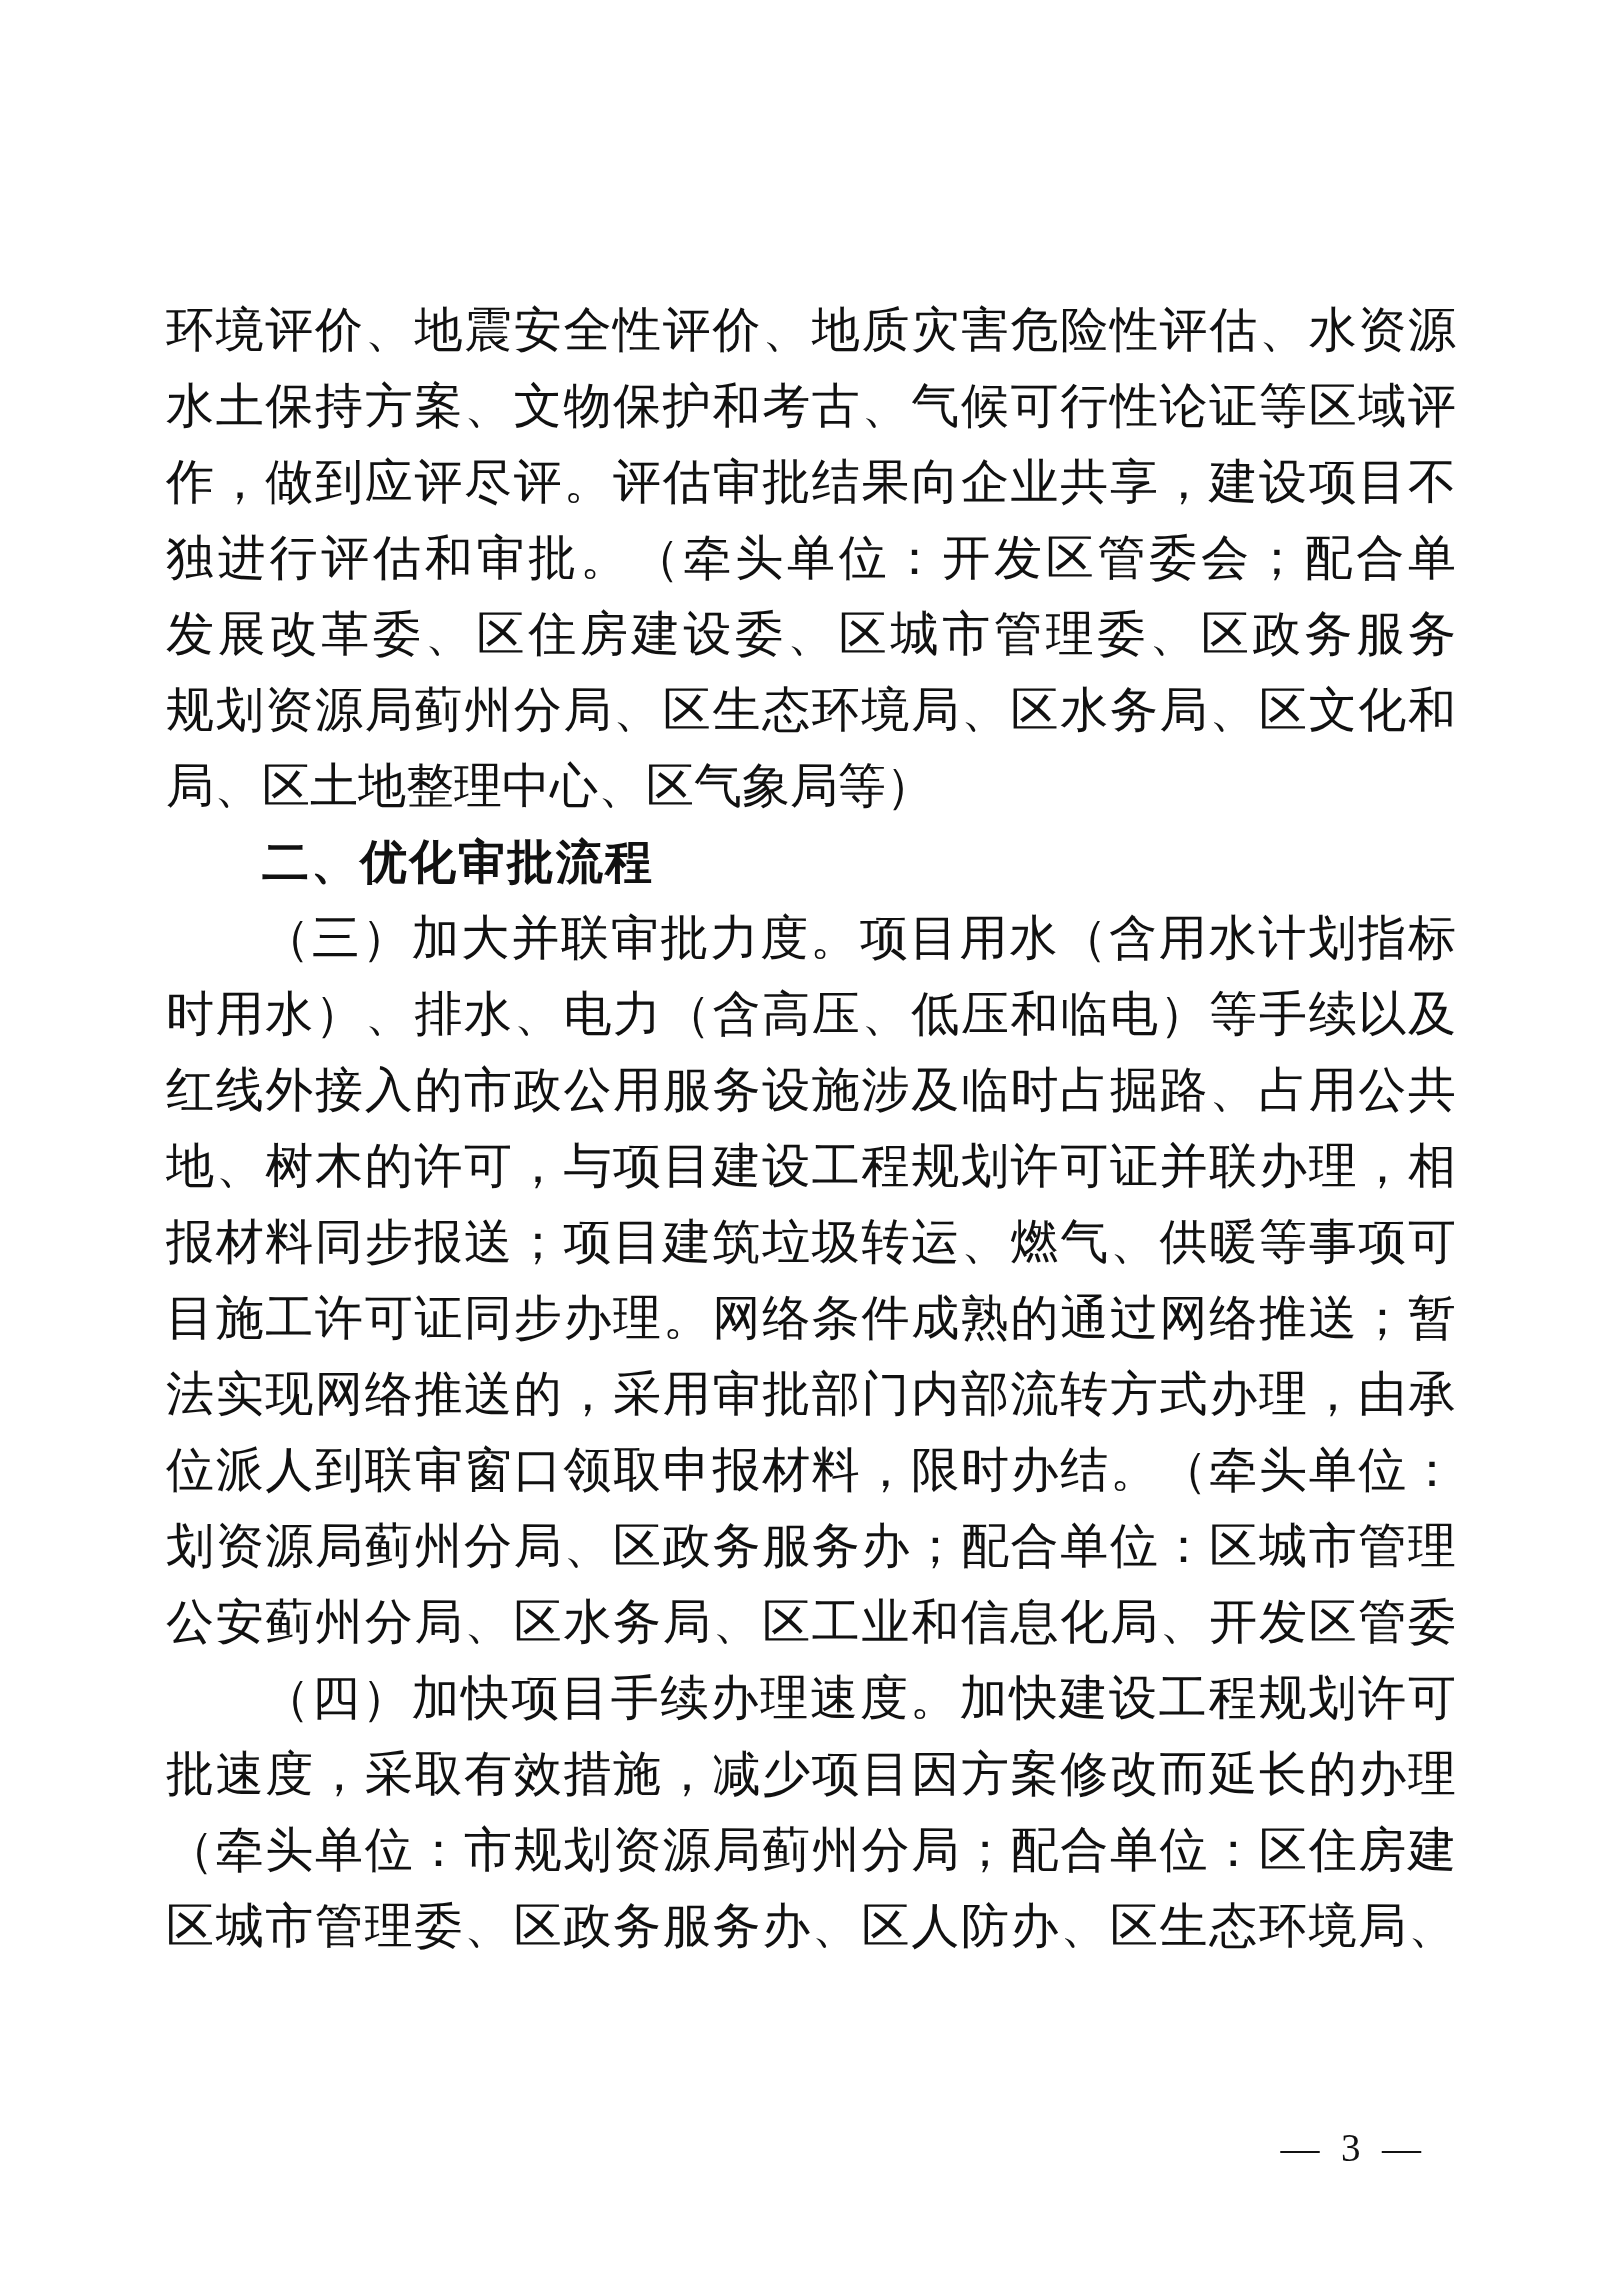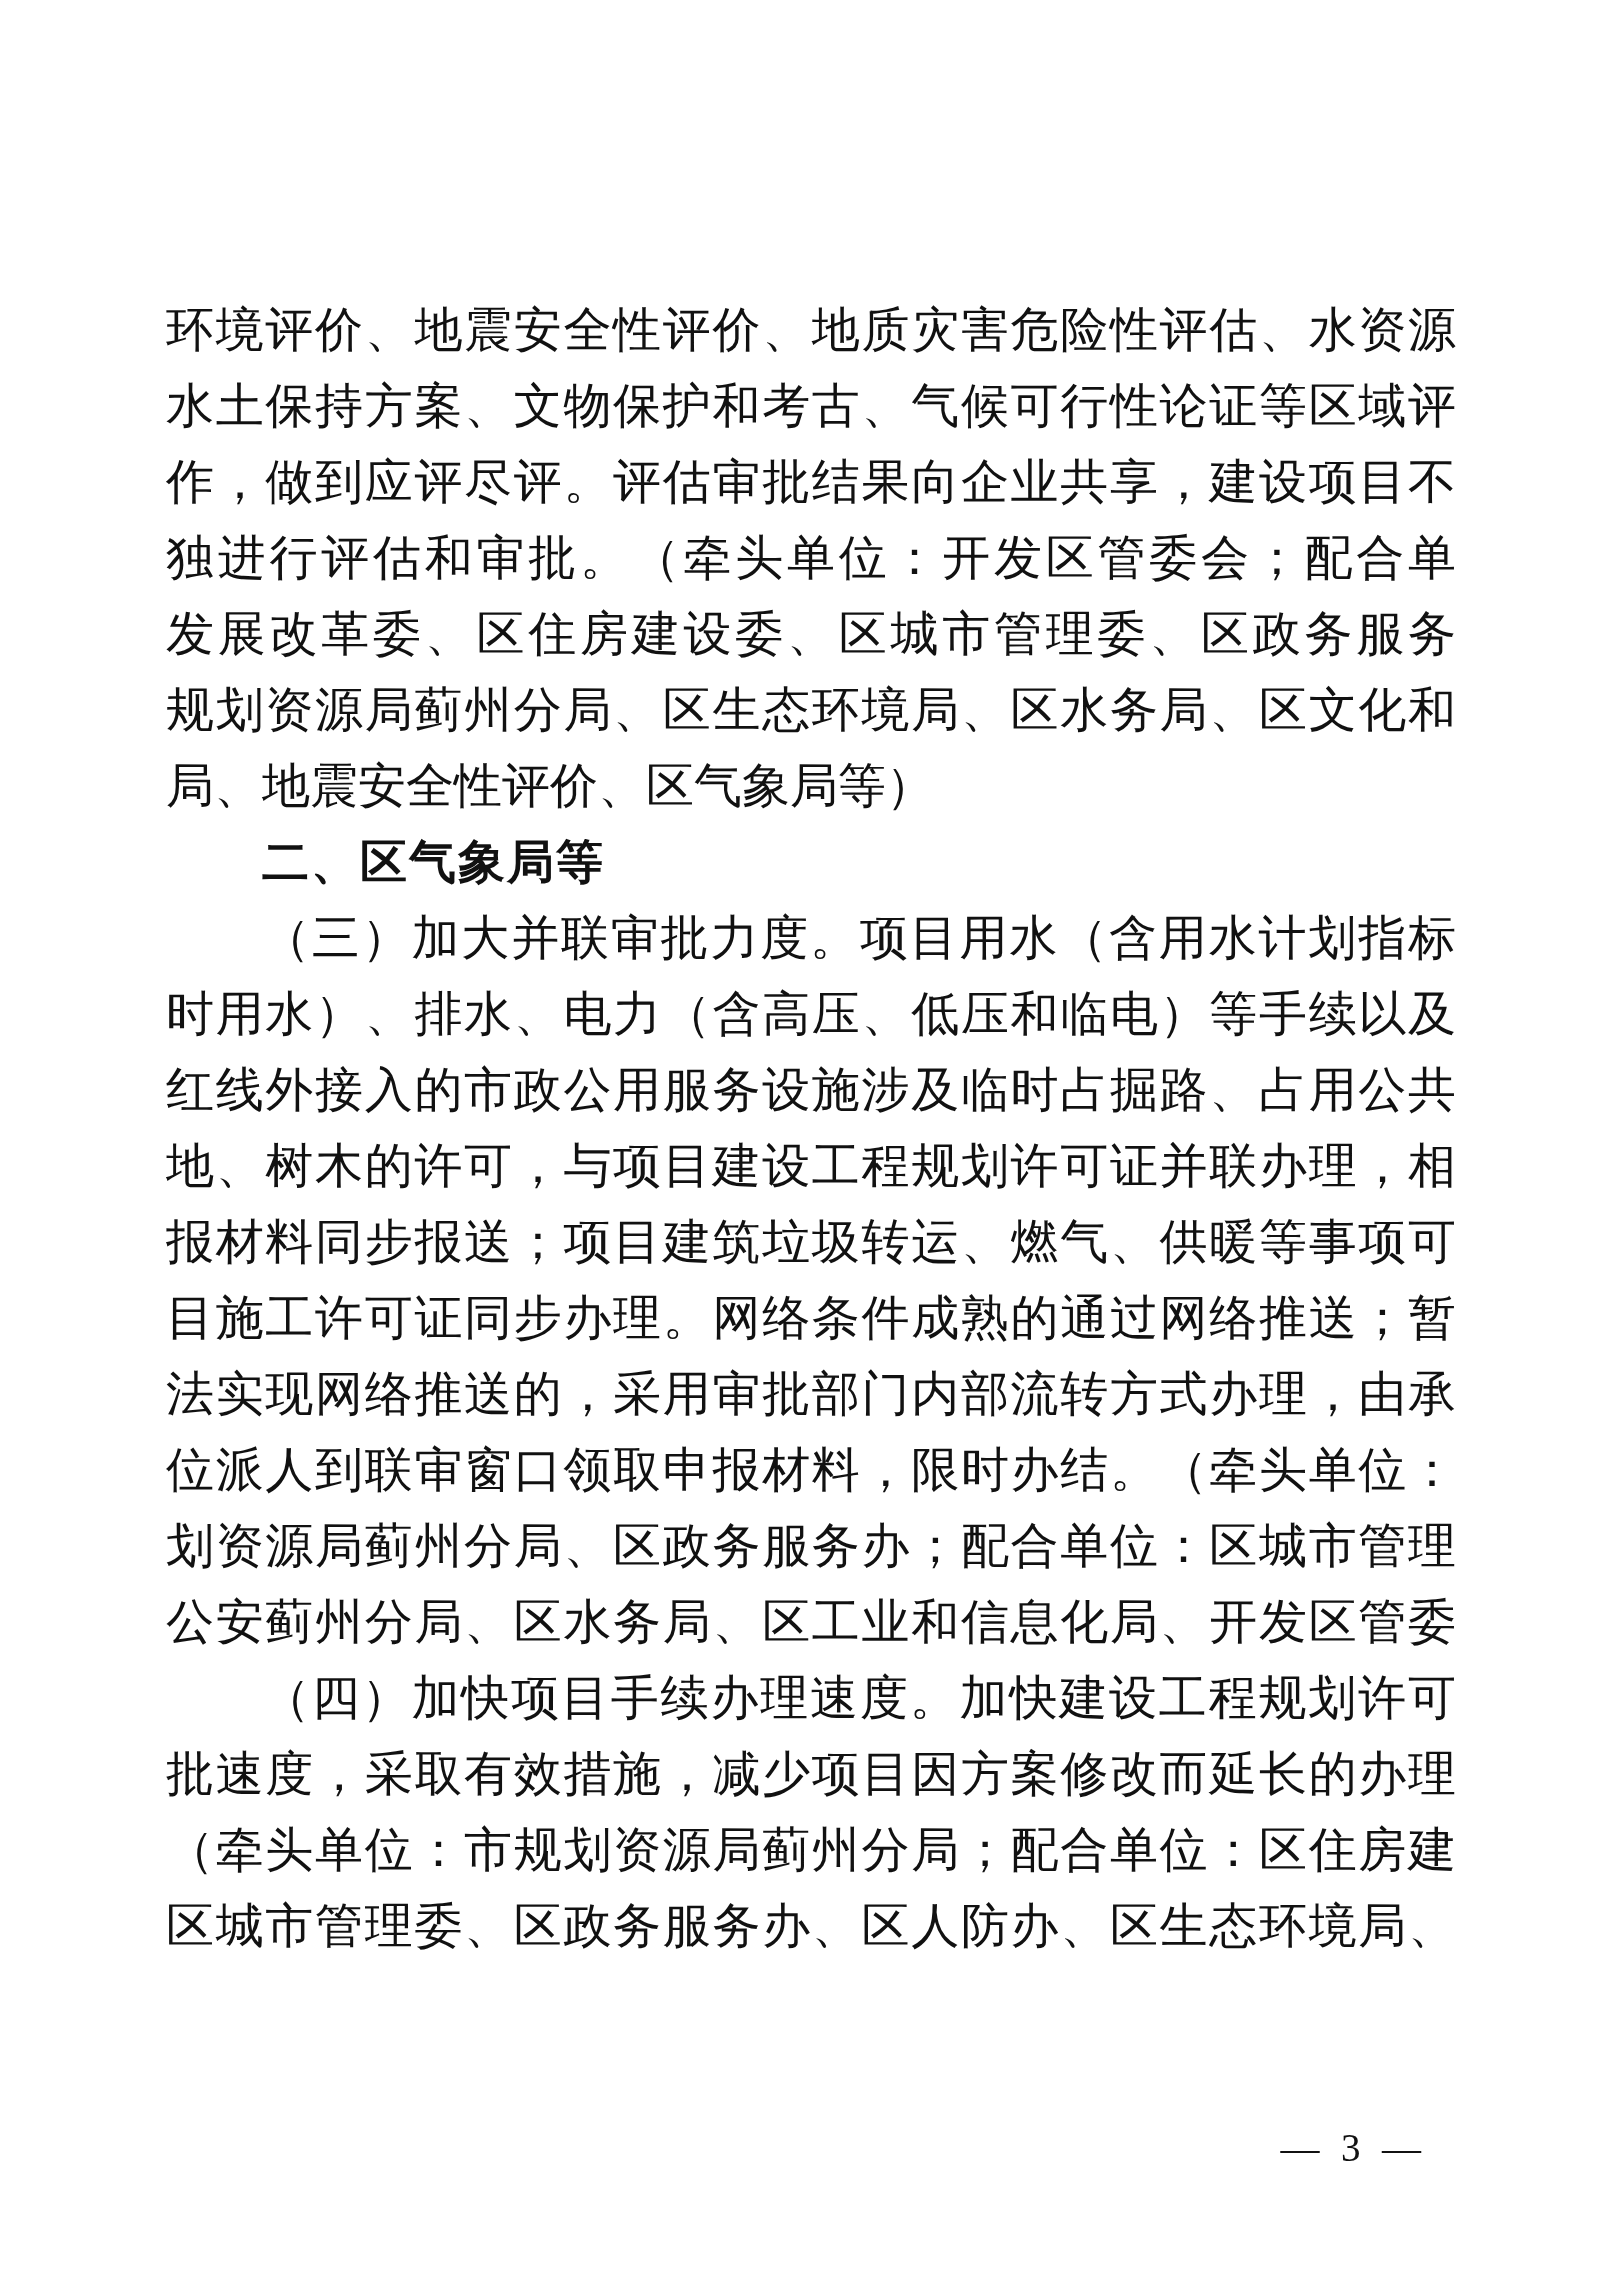--- a/index.html
+++ b/index.html
@@ -61,22 +61,22 @@
 <body>
 
 <div id="page">
   <div id="content">
     <div class="ln fill">环境评价、地震安全性评价、地质灾害危险性评估、水资源论证、</div>
     <div class="ln fill">水土保持方案、文物保护和考古、气候可行性论证等区域评估工</div>
     <div class="ln fill">作，做到应评尽评。评估审批结果向企业共享，建设项目不再单</div>
     <div class="ln fill">独进行评估和审批。（牵头单位：开发区管委会；配合单位：区</div>
     <div class="ln fill">发展改革委、区住房建设委、区城市管理委、区政务服务办、市</div>
     <div class="ln fill">规划资源局蓟州分局、区生态环境局、区水务局、区文化和旅游</div>
-    <div class="ln">局、地震安全性评价、区气象局等）</div>
-    <div class="ln ind head">二、区气象局等</div>
+    <div class="ln">局、区土地整理中心、区气象局等）</div>
+    <div class="ln ind head">二、优化审批流程</div>
     <div class="ln ind fill">（三）加大并联审批力度。项目用水（含用水计划指标和临</div>
     <div class="ln fill">时用水）、排水、电力（含高压、低压和临电）等手续以及地块</div>
     <div class="ln fill">红线外接入的市政公用服务设施涉及临时占掘路、占用公共绿</div>
     <div class="ln fill">地、树木的许可，与项目建设工程规划许可证并联办理，相关申</div>
     <div class="ln fill">报材料同步报送；项目建筑垃圾转运、燃气、供暖等事项可与项</div>
     <div class="ln fill">目施工许可证同步办理。网络条件成熟的通过网络推送；暂时无</div>
     <div class="ln fill">法实现网络推送的，采用审批部门内部流转方式办理，由承办单</div>
     <div class="ln fill">位派人到联审窗口领取申报材料，限时办结。（牵头单位：市规</div>
     <div class="ln fill">划资源局蓟州分局、区政务服务办；配合单位：区城市管理委、</div>
     <div class="ln fill">公安蓟州分局、区水务局、区工业和信息化局、开发区管委会）</div>

